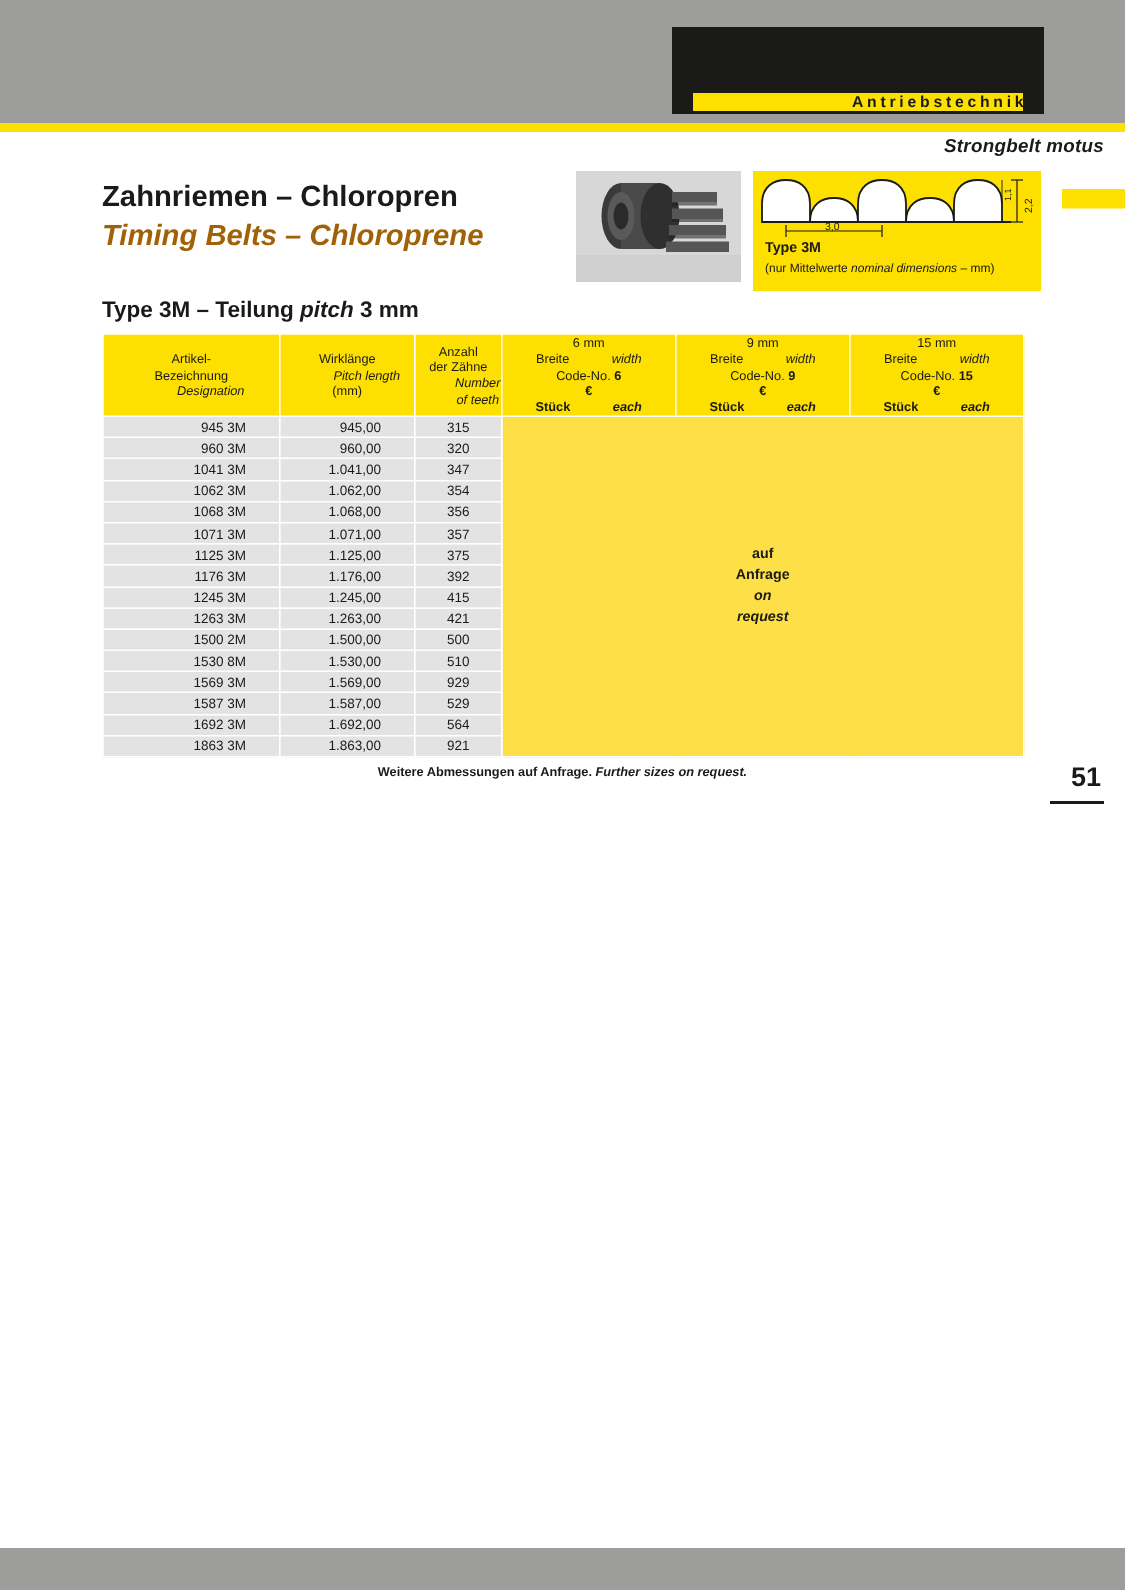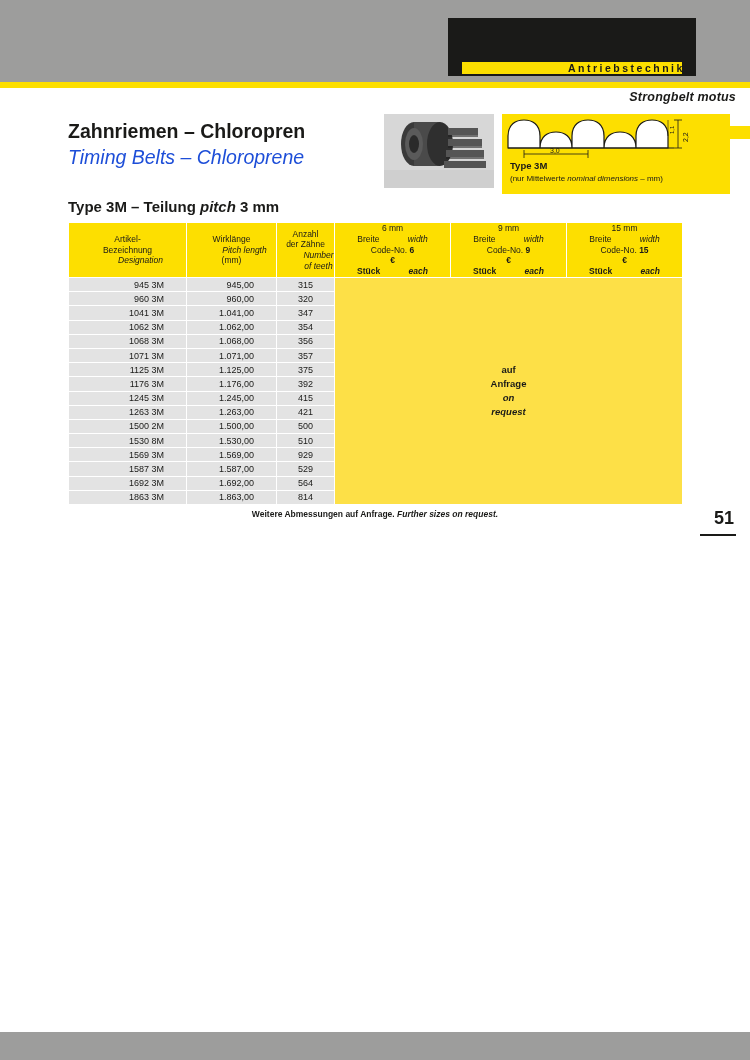--- a/index.html
+++ b/index.html
@@ -78,23 +78,23 @@
     position: absolute;
     top: 120px; left: 68px;
     font-size: 19.5px;
     font-weight: bold;
     color: #1a1a18;
   }
   .title-en {
     position: absolute;
     top: 146px; left: 68px;
     font-size: 19.5px;
-    font-weight: normal;
+    font-weight: bold;
     font-style: italic;
-    color: #1d4ed8;
+    color: #a16207;
   }
   .subtitle {
     position: absolute;
     top: 198px; left: 68px;
     font-size: 15px;
     font-weight: bold;
     color: #1a1a18;
   }
   .subtitle .ital { font-style: italic; }
 
@@ -105,21 +105,21 @@
     width: 110px; height: 74px;
     background: #d9d9d9;
     overflow: hidden;
   }
   .photo svg { display: block; }
 
   
   .diagram {
     position: absolute;
     top: 114px; left: 502px;
-    width: 228px; height: 80px;
+    width: 192px; height: 80px;
     background: #fddf00;
   }
   .diagram svg { display: block; }
   .diagram-caption-title {
     position: absolute;
     left: 8px; top: 46px;
     font-size: 9.5px;
     font-weight: bold;
     color: #1a1a18;
   }
@@ -410,21 +410,21 @@
           <td class="col-c">529</td>
         </tr>
         <tr>
           <td class="col-a">1692 3M</td>
           <td class="col-b">1.692,00</td>
           <td class="col-c">564</td>
         </tr>
         <tr>
           <td class="col-a">1863 3M</td>
           <td class="col-b">1.863,00</td>
-          <td class="col-c">814</td>
+          <td class="col-c">921</td>
         </tr>
       </tbody>
   </table>
 </div>
 
 <div class="footnote"><span>Weitere Abmessungen auf Anfrage. </span><span class="ital">Further sizes on request.</span></div>
 
 <div class="page-num">51</div>
 <div class="page-num-rule"></div>
 

